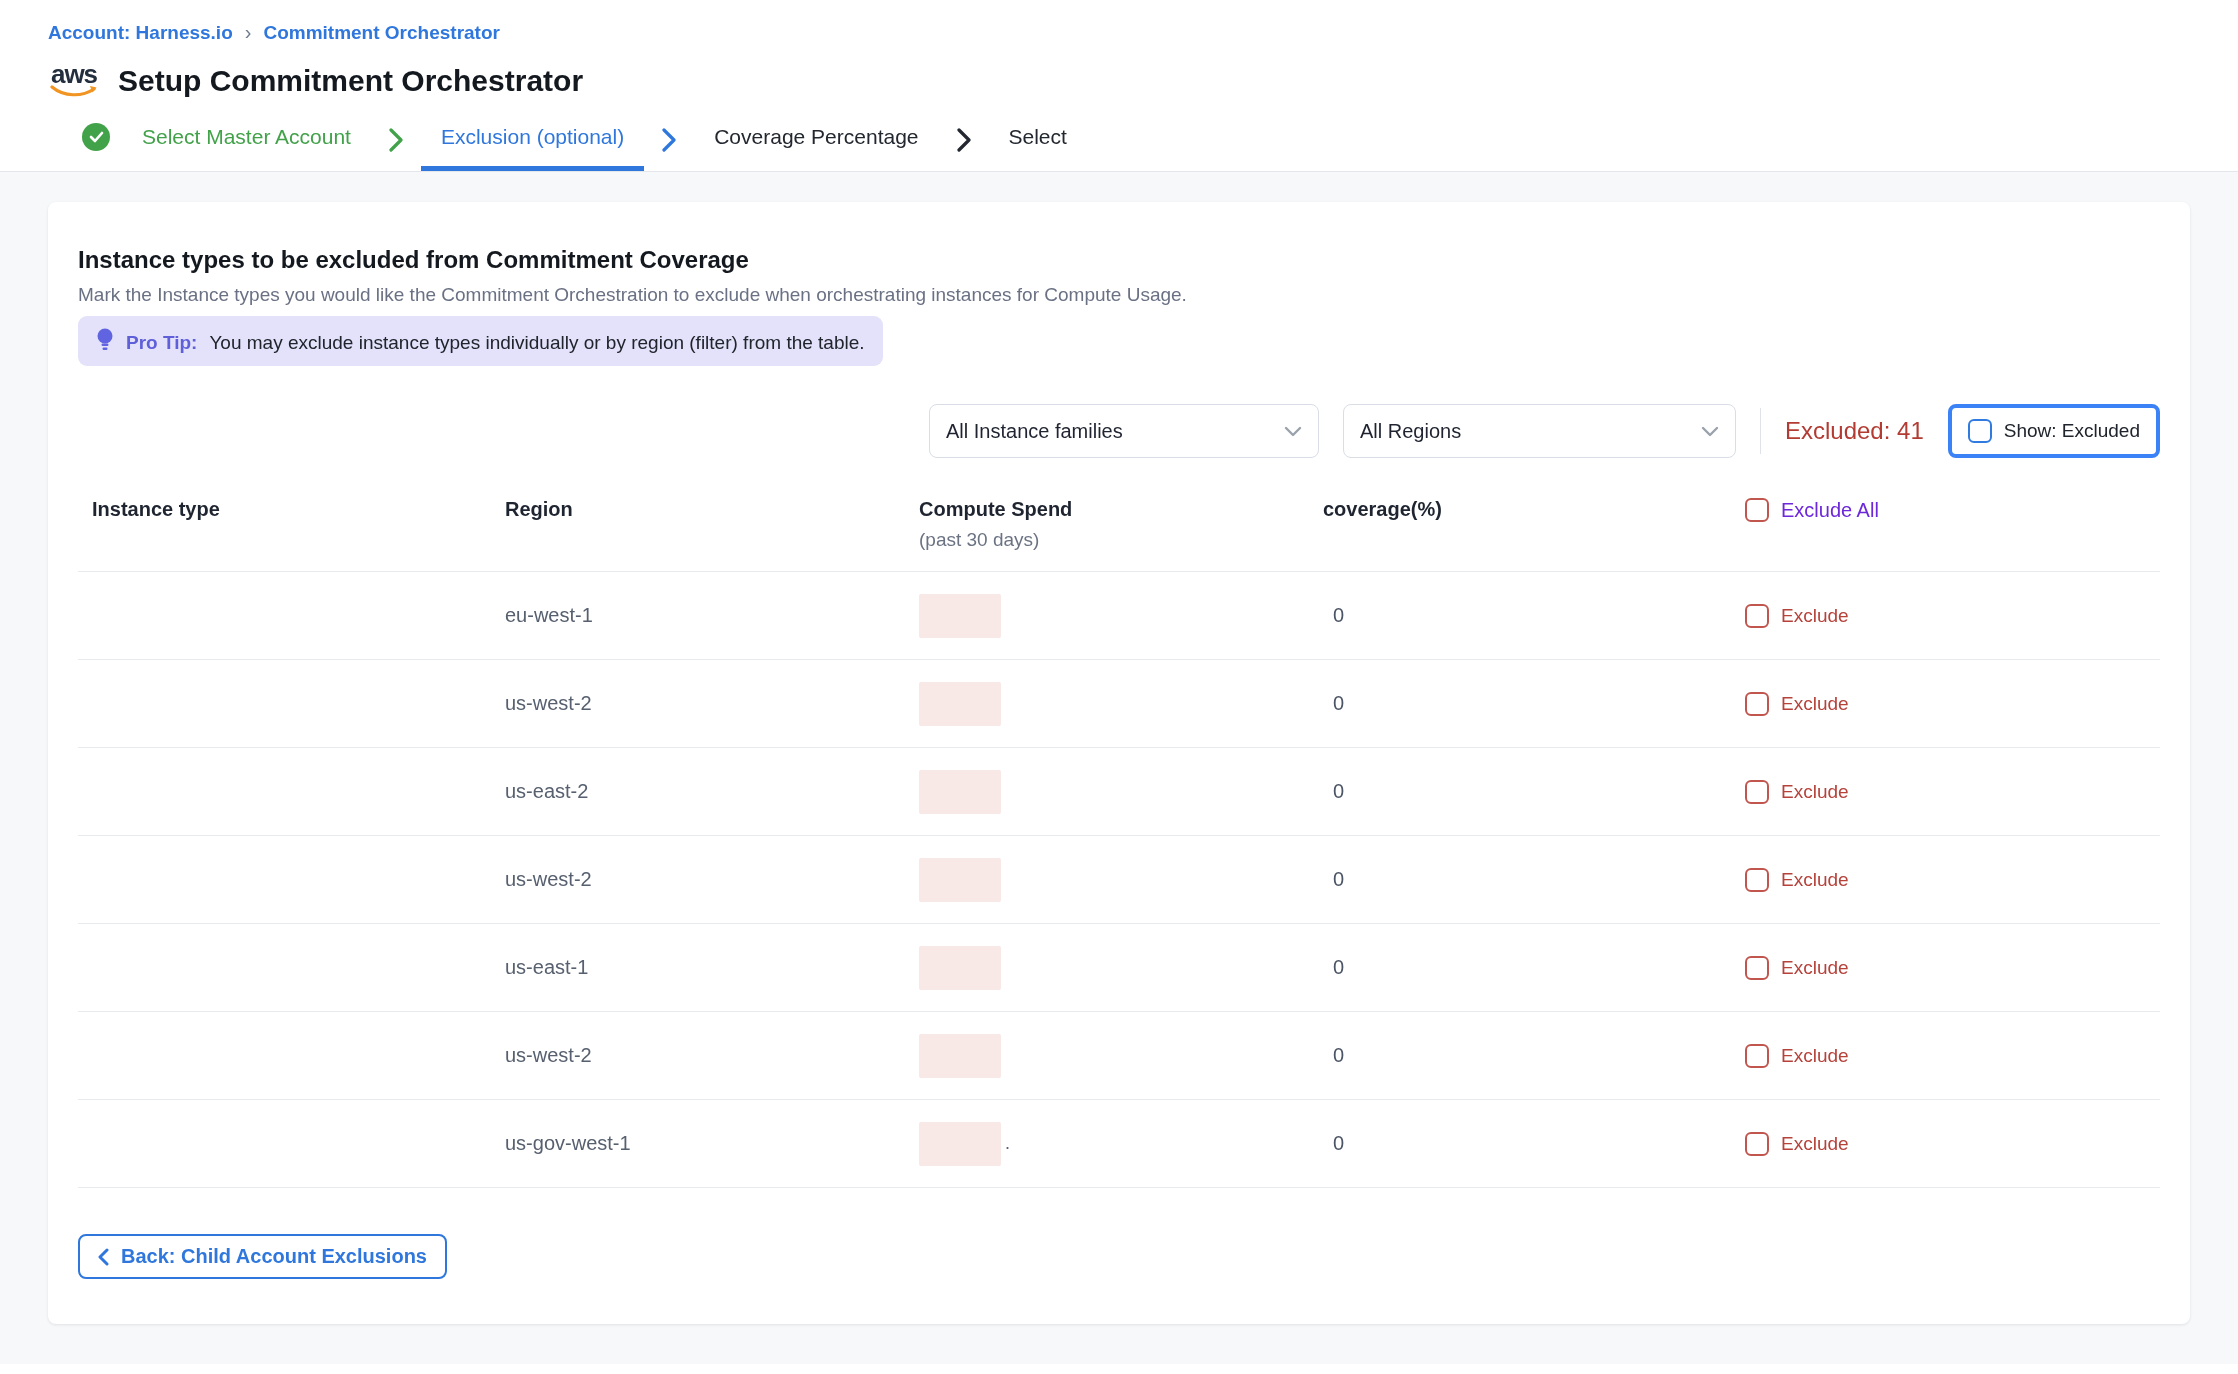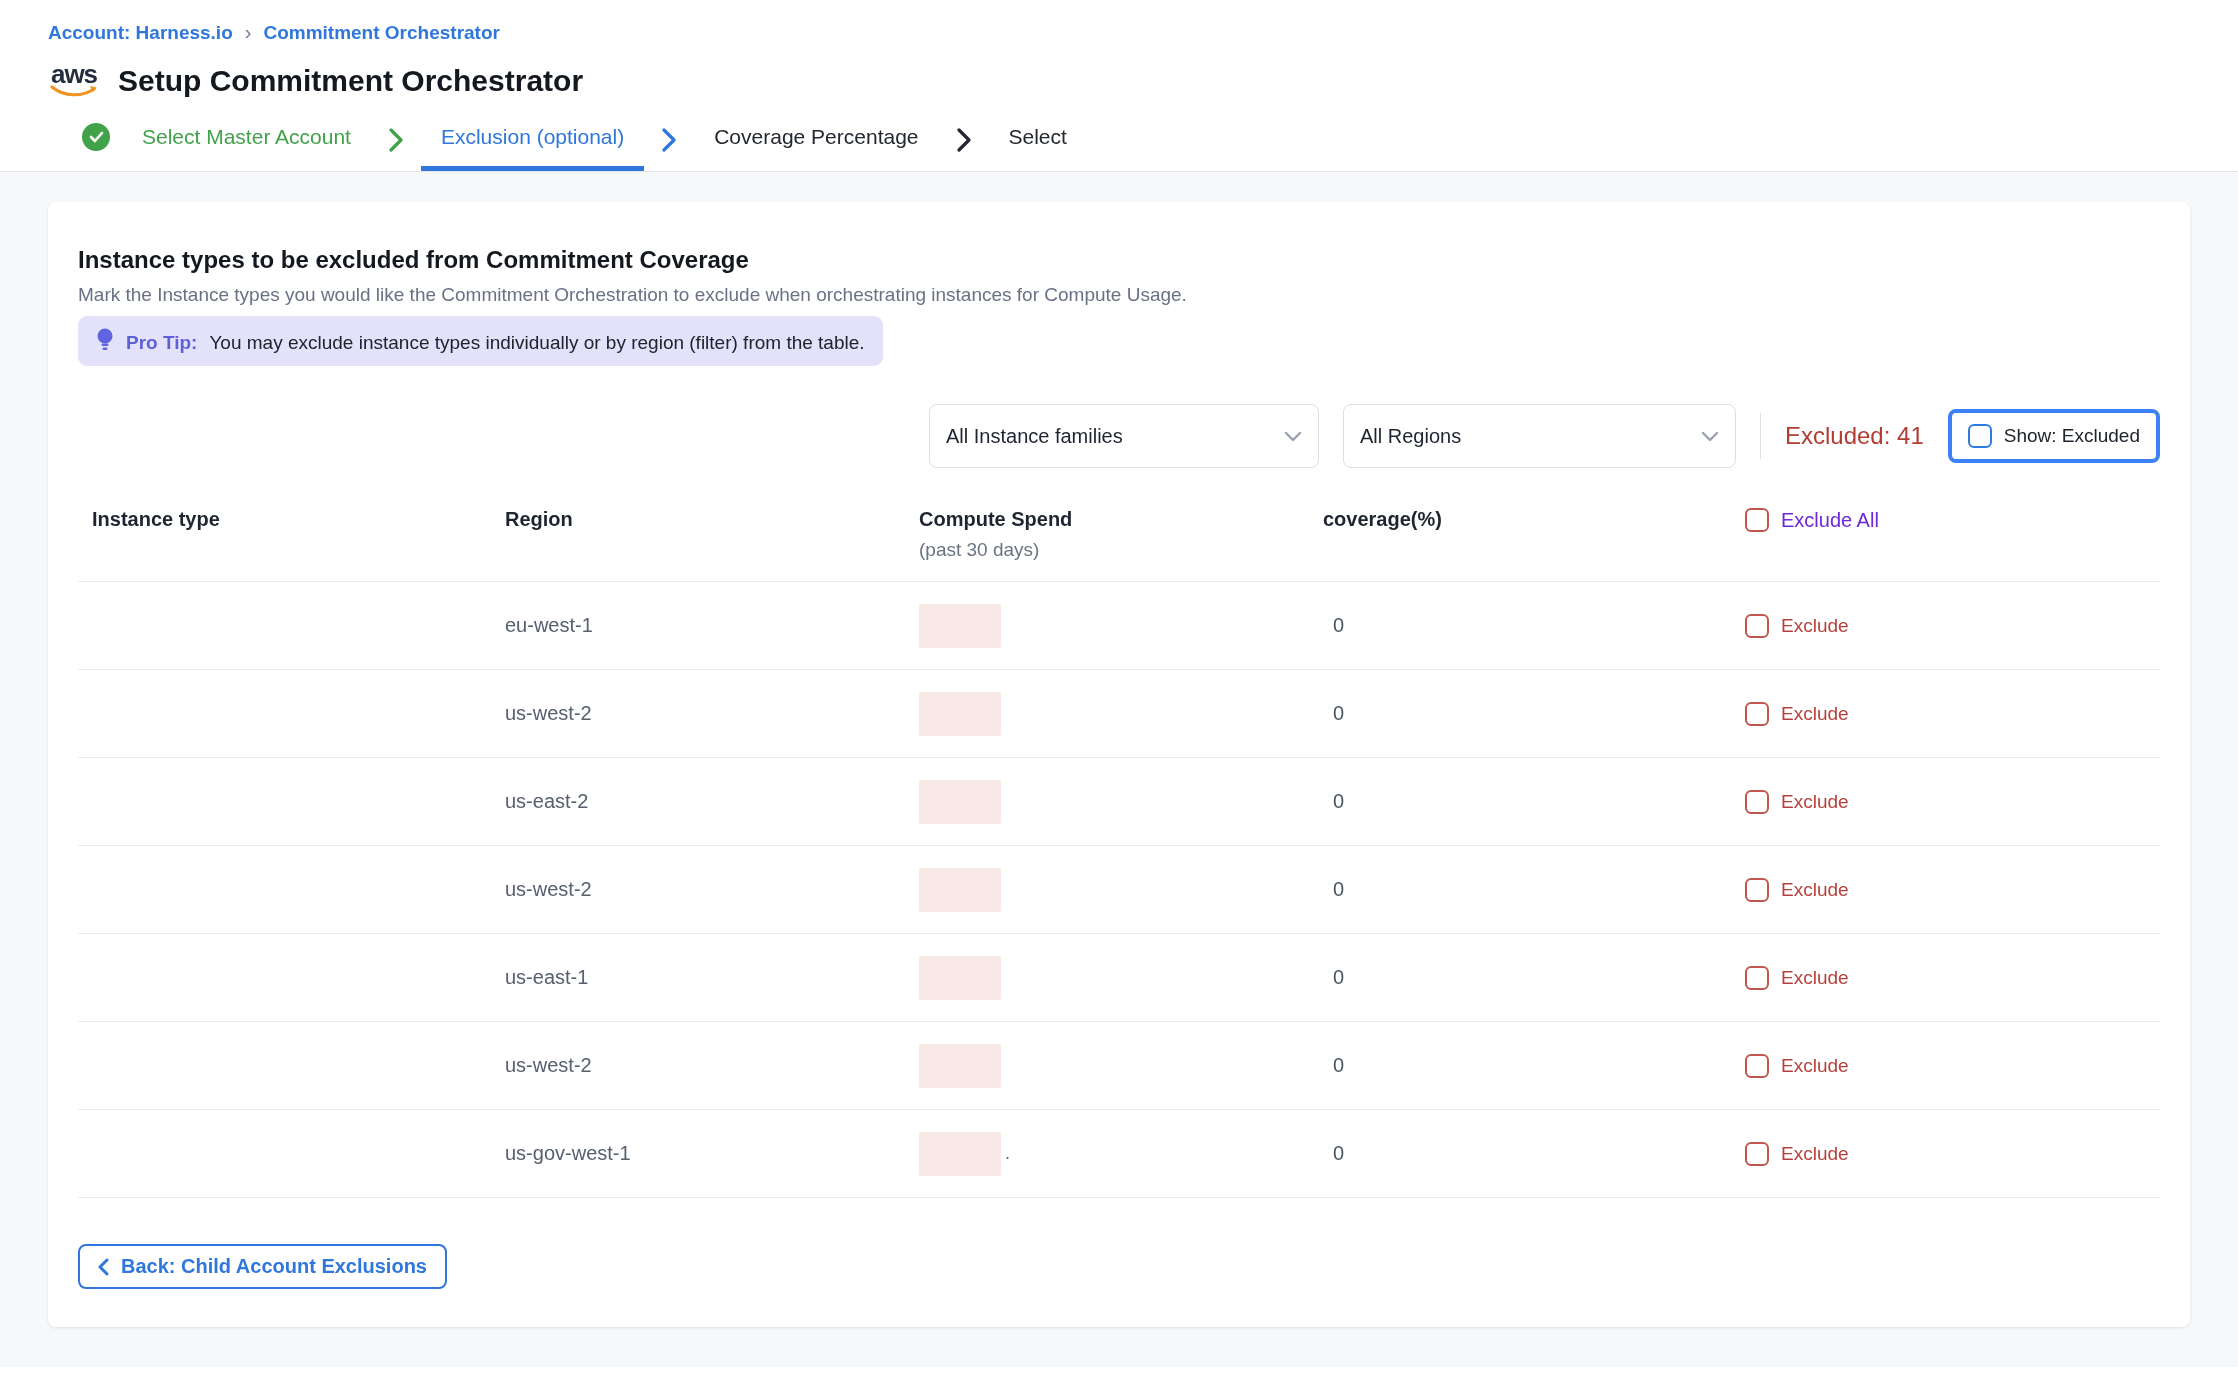--- a/index.html
+++ b/index.html
@@ -42,21 +42,21 @@
   .card .sub { font-size:19px; color:#6a7184; margin-top:10px; }
 
   .protip { display:inline-flex; align-items:flex-end; gap:12px; margin-top:10px;
             background:#e3e2fa; border-radius:9px; padding:12px 18px; font-size:19px; }
   .protip b { color:#5f5fd9; }
   .protip .tip-text { color:#20242c; }
 
   
   .filters { display:flex; align-items:center; justify-content:flex-end; gap:24px; margin-top:38px; }
   .dropdown { display:flex; align-items:center; justify-content:space-between;
-              height:64px; border:1px solid #d9dee6; border-radius:8px; background:#fff;
+              height:54px; border:1px solid #d9dee6; border-radius:8px; background:#fff;
               padding:0 16px; font-size:20px; color:#1f2430; cursor:pointer; }
   .dropdown.dd-family { width:390px; }
   .dropdown.dd-region { width:393px; }
   .vdiv { width:1px; height:46px; background:#dfe3e9; }
   .excluded-count { font-size:24px; font-weight:normal; color:#b23c33; white-space:nowrap; }
   .showbox { display:flex; align-items:center; gap:12px; height:54px; border:4px solid #3b82f6;
              border-radius:8px; background:#fff; padding:0 16px; font-size:19px; color:#20242c; }
 
   .cb { width:24px; height:24px; border-radius:6px; border:2px solid; background:#fff;
         flex:none; cursor:pointer; }

